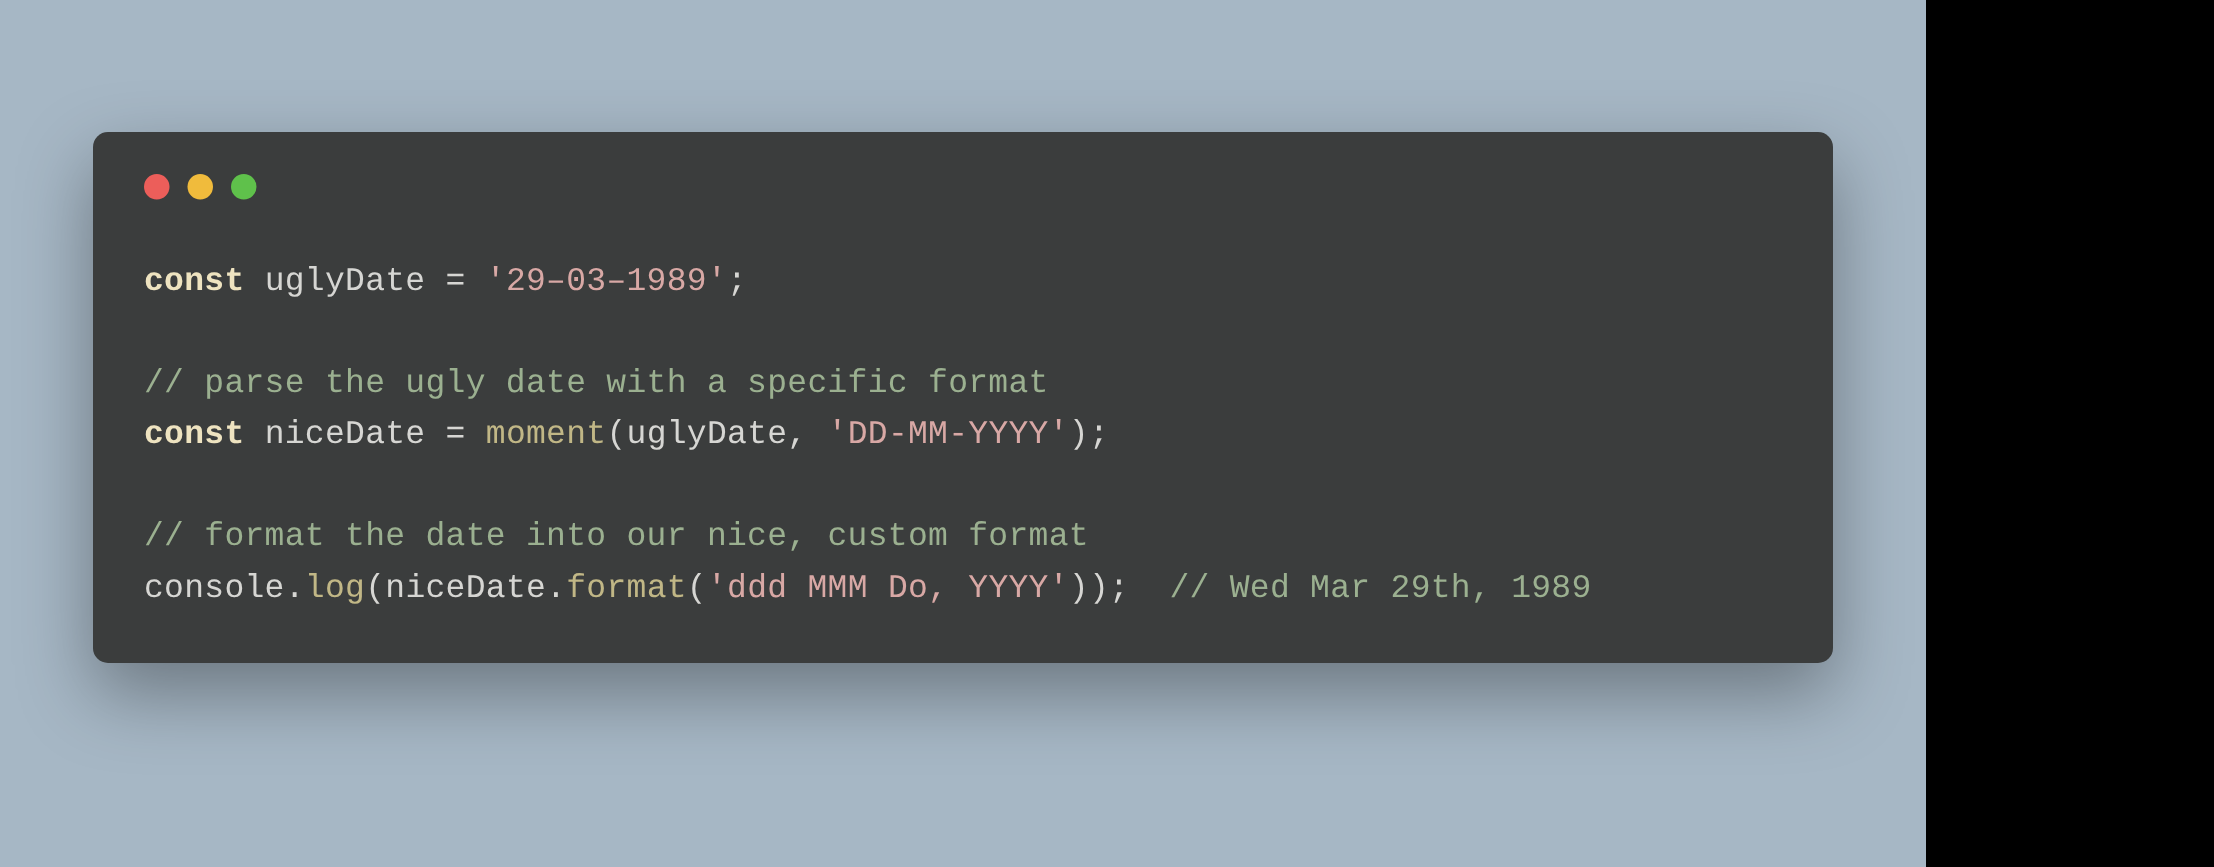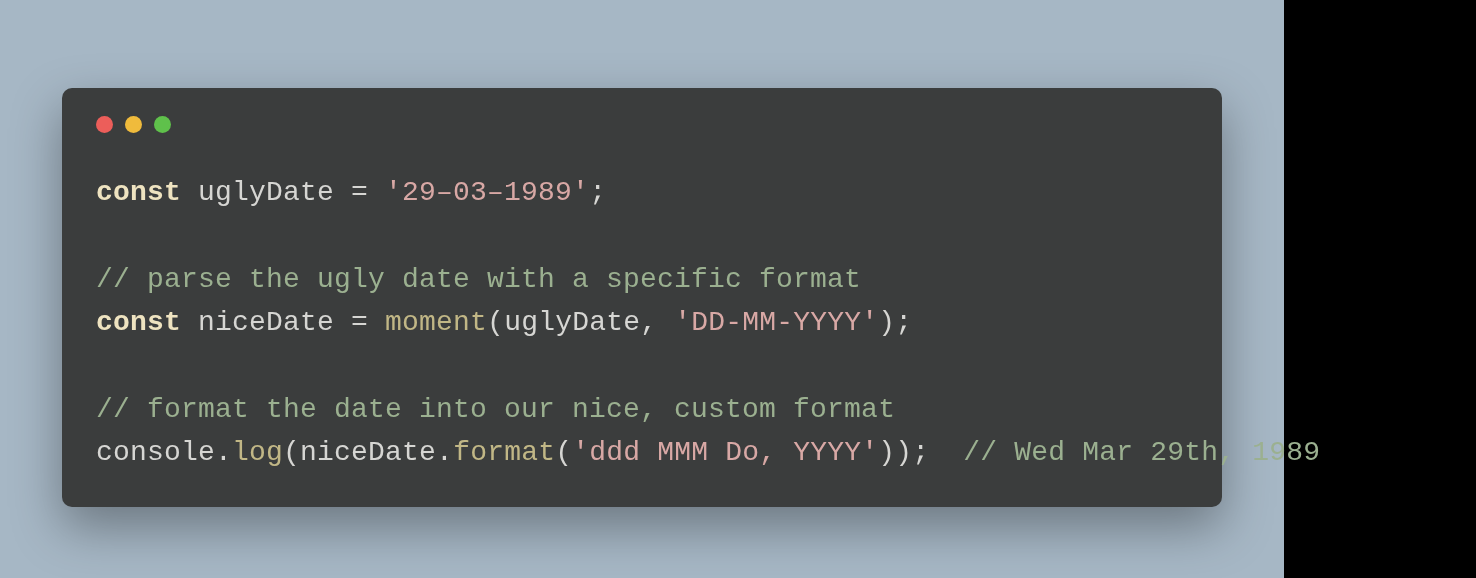--- a/index.html
+++ b/index.html
@@ -44,21 +44,21 @@
       height: 17px;
       border-radius: 50%;
     }
     
     .traffic-light.red { background: #ec5e5a; }
     .traffic-light.yellow { background: #f0bb3c; }
     .traffic-light.green { background: #5fc14b; }
     
     .code {
       font-family: "SF Mono", "Monaco", "Menlo", "Consolas", "Courier New", monospace;
-      font-size: 28px;
+      font-size: 22px;
       line-height: 1.55;
       color: #d6d6d3;
       white-space: pre;
       letter-spacing: 0.2px;
     }
     
     .keyword { color: #eee3c0; font-weight: bold; }
     .string { color: #d8a8a5; }
     .comment { color: #9bb090; }
     .function { color: #c1b786; }

